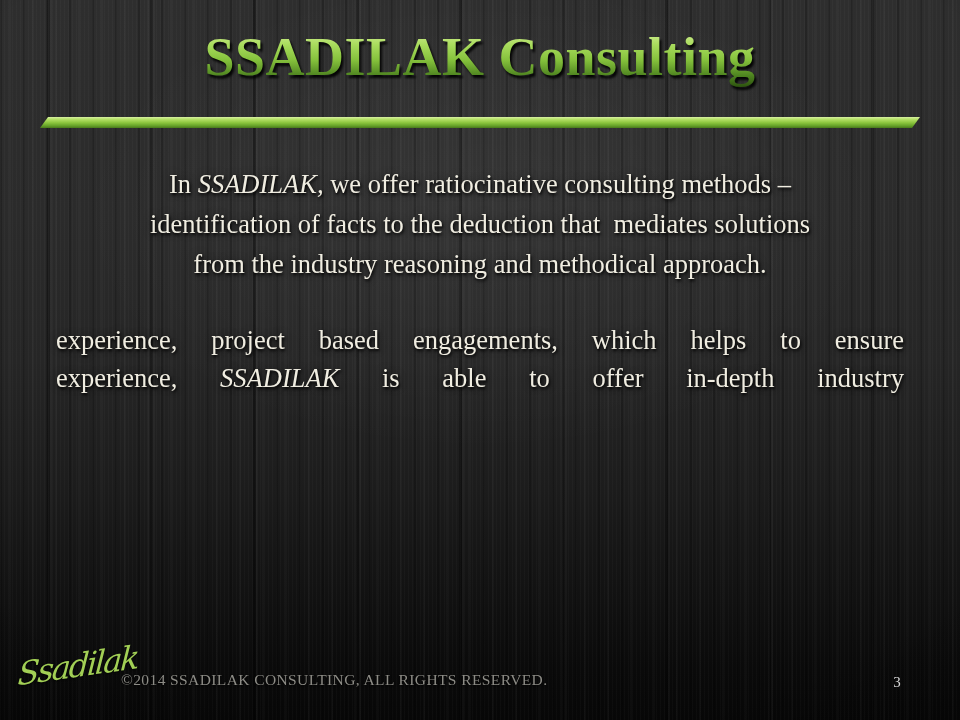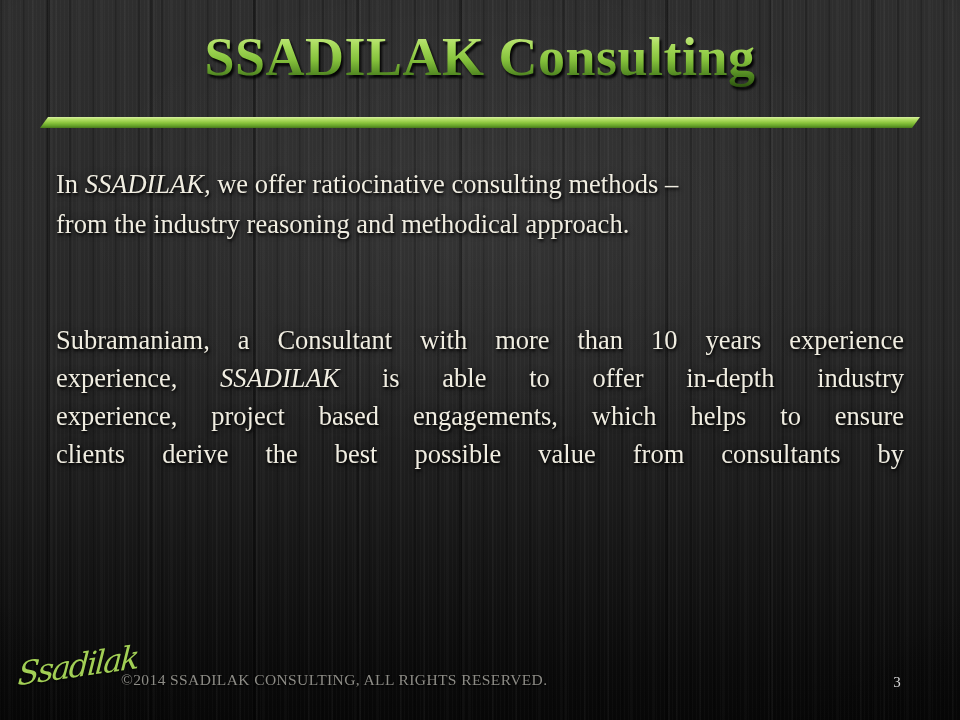--- a/index.html
+++ b/index.html
@@ -74,21 +74,21 @@
     position: absolute;
     left: 56px;
     right: 56px;
     color: #f0ede1;
     font-size: 26.5px;
     text-shadow: 1px 2px 3px rgba(0,0,0,0.95), 0 0 9px rgba(0,0,0,0.45);
   }
   .para .em { font-style: italic; }
   .para-center { top: 164px; }
   .para-center .text-line {
-    text-align: left;
+    text-align: center;
     line-height: 40px;
     white-space: pre-wrap;
   }
   .para-justify { top: 321px; }
   .para-justify .text-line {
     text-align: justify;
     line-height: 38px;
   }
   .para-justify .text-line.line-justify {
     text-align-last: justify;
@@ -134,28 +134,27 @@
 
 <div class="slide">
   <div class="vignette"></div>
 
   <h1 class="title">SSADILAK Consulting</h1>
 
   <div class="divider"></div>
 
   <div class="para para-center">
       <div class="text-line"><span>In </span><span class="em">SSADILAK,</span><span> we offer ratiocinative consulting methods –</span></div>
+      <div class="text-line"><span>identification of facts to the deduction that  mediates solutions</span></div>
       <div class="text-line"><span>from the industry reasoning and methodical approach.</span></div>
     </div>
 
   <div class="para para-justify">
-      <div class="text-line line-justify"><span>Subramaniam, a Consultant with more than 10 years experience</span></div>
+      <div class="text-line line-justify"><span>experience, project based engagements, which helps to ensure</span></div>
       <div class="text-line line-justify"><span>experience, </span><span class="em">SSADILAK</span><span> is able to offer in-depth industry</span></div>
-      <div class="text-line line-justify"><span>experience, project based engagements, which helps to ensure</span></div>
-      <div class="text-line line-justify"><span>clients derive the best possible value from consultants by</span></div>
     </div>
 
   <div class="logo">Ssadilak</div>
 
   <div class="copyright">©2014 SSADILAK CONSULTING, ALL RIGHTS RESERVED.</div>
 
   <div class="page-number">3</div>
 </div>
 
 </body></html>

